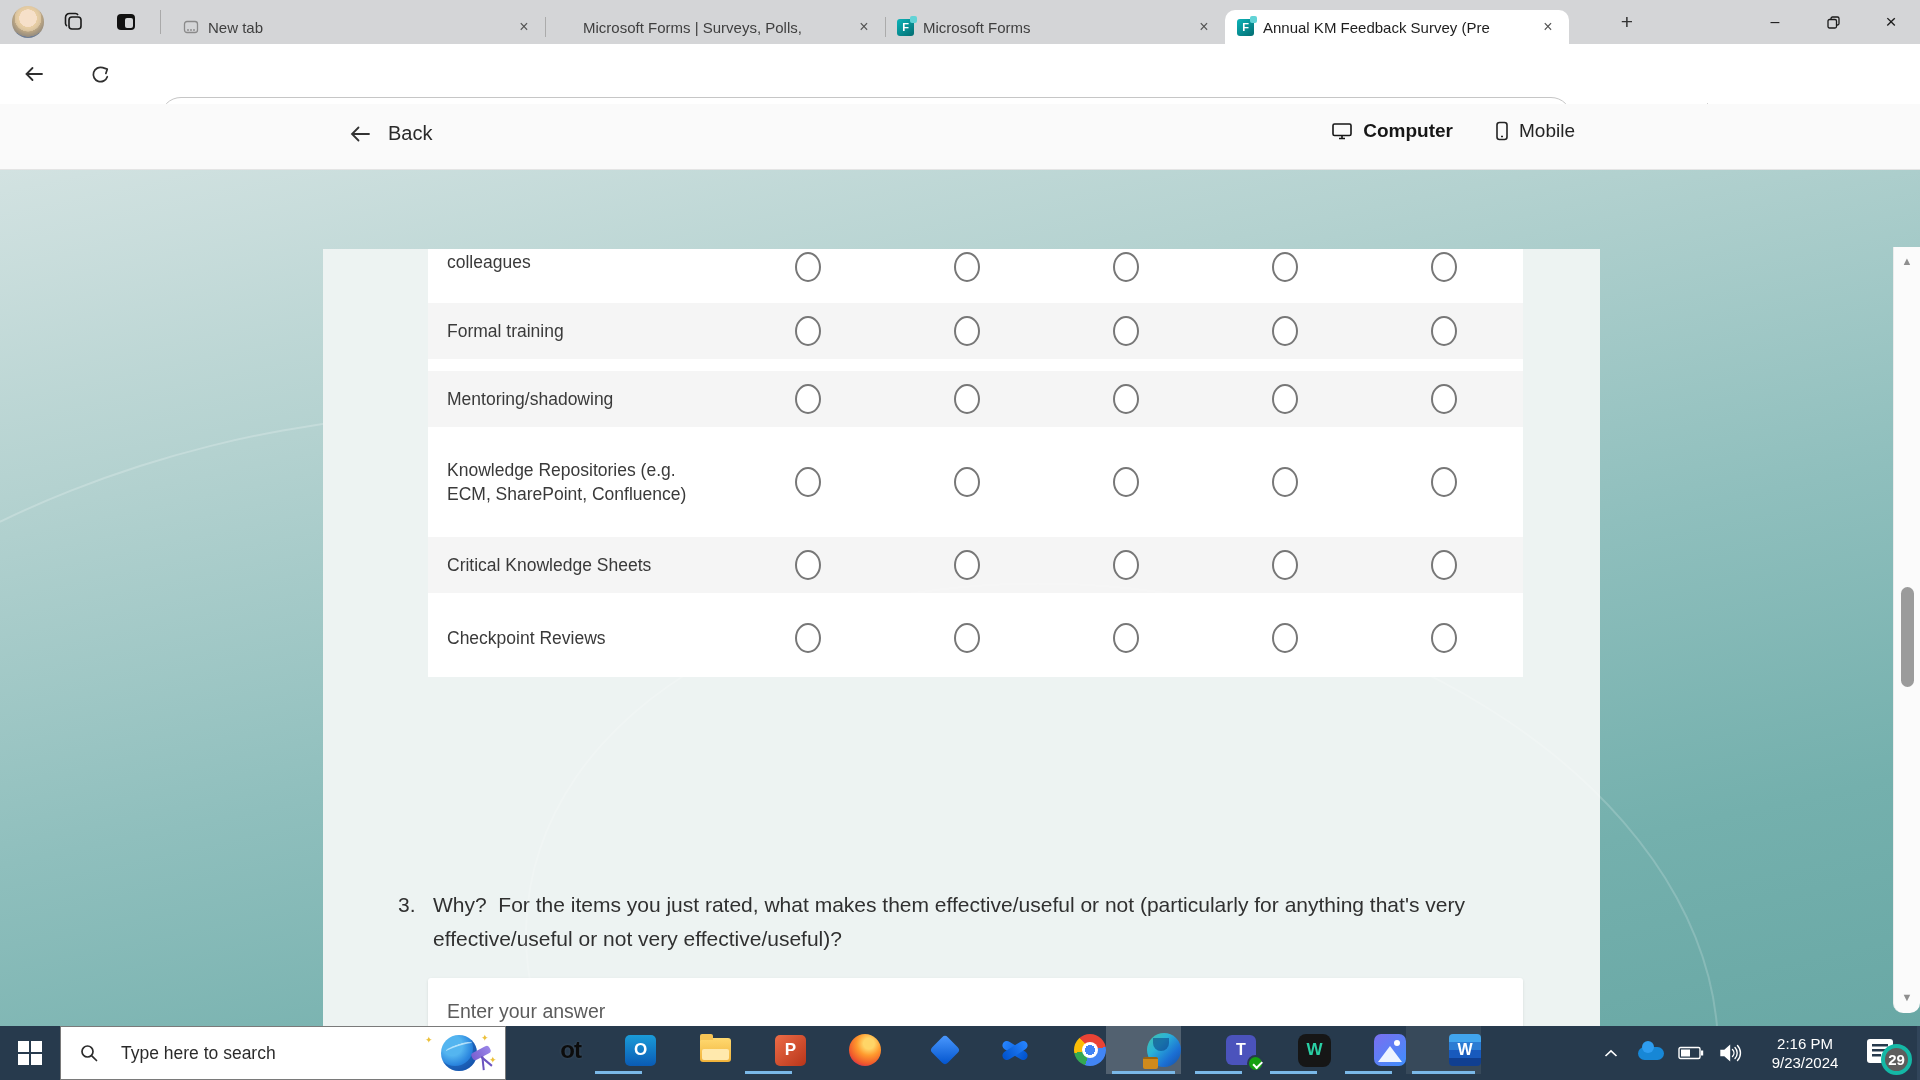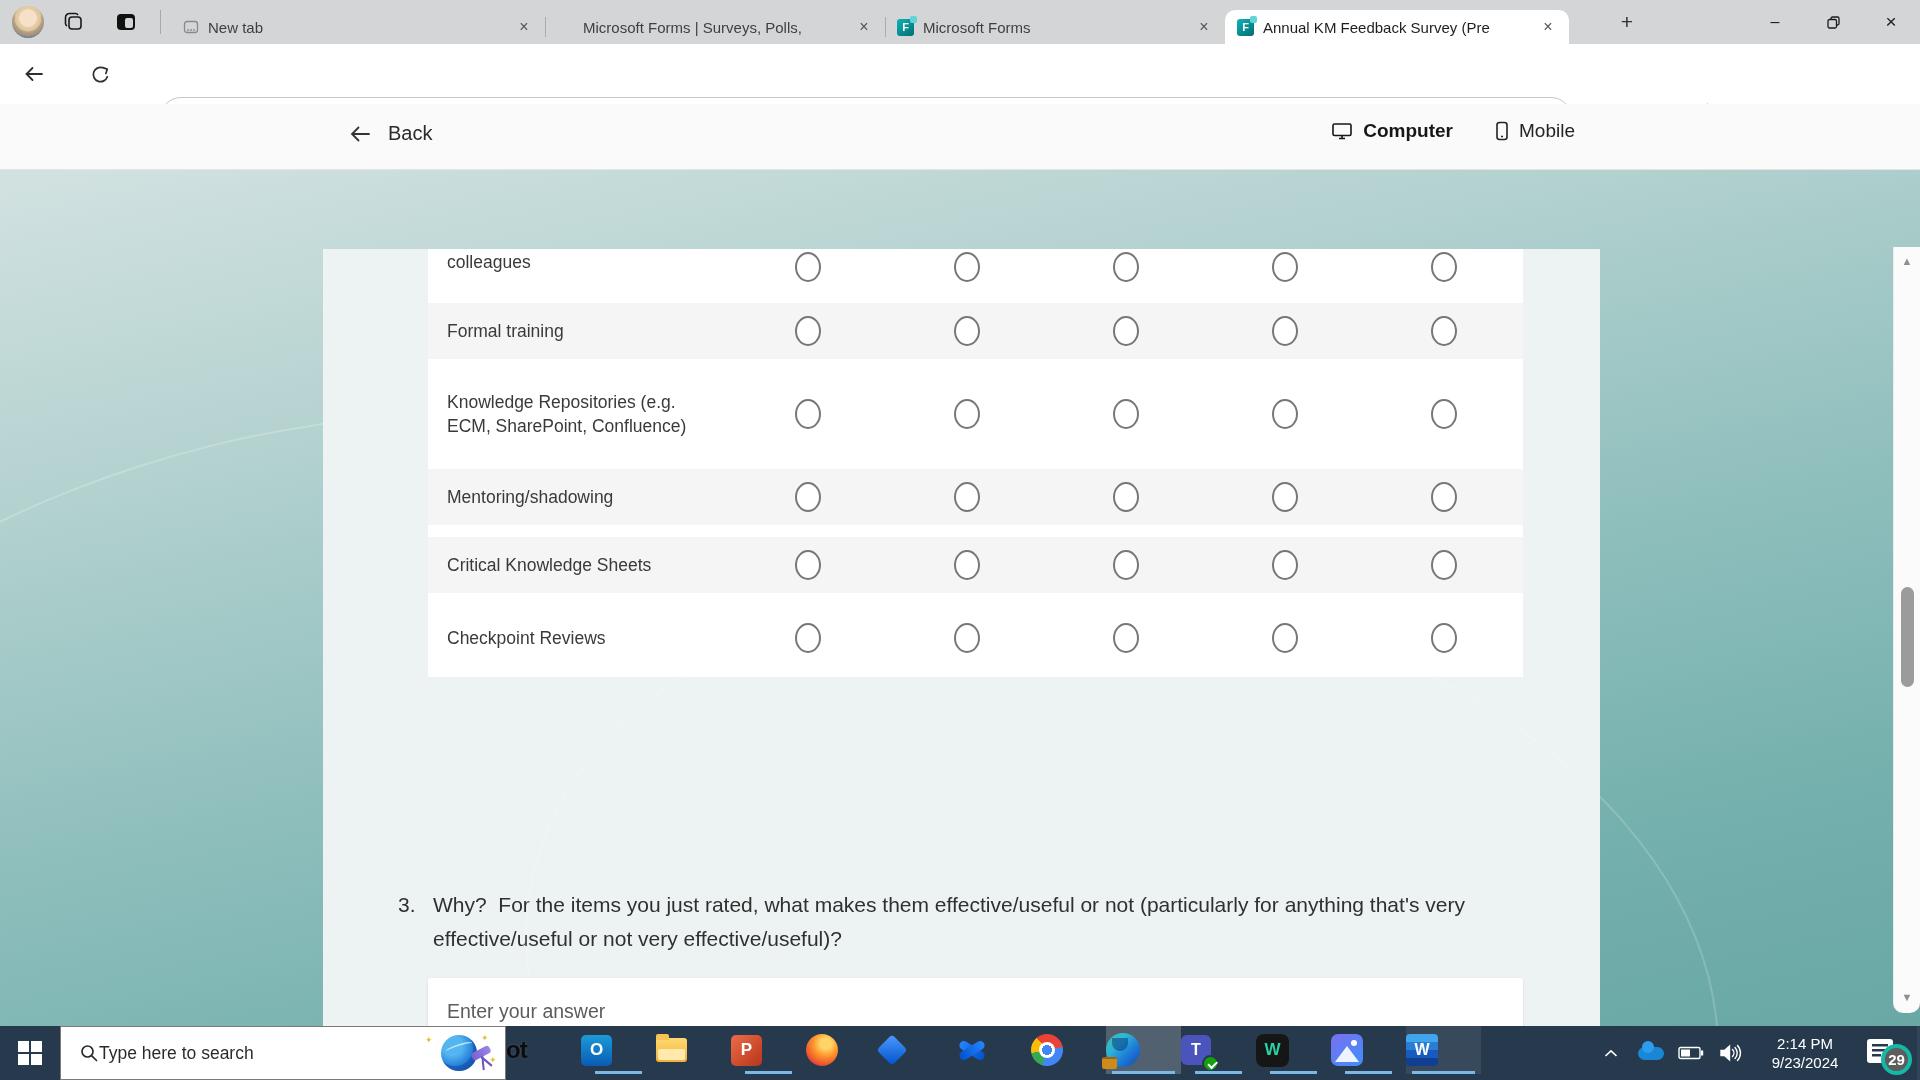--- a/index.html
+++ b/index.html
@@ -86,36 +86,36 @@
   .scroll-up,.scroll-down{position:absolute;left:0;width:100%;text-align:center;font-size:11px;color:#8f8f8f}
   .scroll-up{top:8px}.scroll-down{bottom:10px}
   .scroll-thumb{position:absolute;left:7px;top:340px;width:13px;height:100px;background:#9b9b9b;border-radius:7px}
 
   
   .taskbar{position:absolute;left:0;top:1026px;width:1920px;height:54px;background:#273a4d;border-right:3px solid #31455a}
   .startbtn{position:absolute;left:0;top:0;width:60px;height:54px;display:flex;align-items:center;justify-content:center}
   .winlogo{display:grid;grid-template-columns:11px 11px;grid-template-rows:11px 11px;gap:2px}
   .winlogo i{background:#fff}
   .searchbox{position:absolute;left:60px;top:0;width:446px;height:54px;background:#fff;border:1px solid #7a7a7a;display:flex;align-items:center}
-  .searchbox input{border:none;outline:none;font-size:17.5px;font-family:"Liberation Sans",sans-serif;color:#1e1e1e;width:250px;background:transparent}
+  .searchbox input{border:none;outline:none;font-size:17.5px;font-family:"Liberation Sans",sans-serif;color:#1e1e1e;width:250px;margin-left:22px;background:transparent}
   .searchbox input::placeholder{color:#1e1e1e;opacity:.95}
   .mag{margin-left:18px;display:flex}
   .bing-art{position:absolute;right:6px;top:6px;width:84px;height:42px}
   .planet{position:absolute;left:26px;top:2px;width:36px;height:36px;border-radius:50%;
     background:radial-gradient(circle at 32% 30%,#54b5f0 0 28%,#2a85de 55%,#1257b8 100%);
     box-shadow:inset -4px -5px 0 rgba(10,40,120,.35)}
   .planet::after{content:"";position:absolute;left:4px;top:9px;width:28px;height:5px;border-radius:50%;border-top:2px solid rgba(220,245,255,.7);transform:rotate(-18deg)}
   .scope{position:absolute;left:56px;top:16px;width:20px;height:8px;background:linear-gradient(90deg,#7a5fd0,#9a86e8);border-radius:3px;transform:rotate(-28deg)}
   .scope::before{content:"";position:absolute;left:6px;top:7px;width:2px;height:14px;background:#6b53c0;transform:rotate(22deg)}
   .scope::after{content:"";position:absolute;left:10px;top:7px;width:2px;height:14px;background:#6b53c0;transform:rotate(-22deg)}
   .spark{position:absolute;color:#ecc03a;font-size:9px}
   .spark.s1{left:10px;top:2px}.spark.s2{left:66px;top:0}.spark.s3{left:74px;top:22px}
 
   .apps{position:absolute;left:506px;top:0;display:flex}
-  .slot{position:relative;width:75px;height:48px;display:flex;align-items:center;justify-content:flex-start}
+  .slot{position:relative;width:75px;height:48px;display:flex;align-items:center;justify-content:flex-end}
   .slot.running::after{content:"";position:absolute;bottom:0;left:14px;width:47px;height:3px;background:#7ab8e8}
   .slot.active{background:rgba(255,255,255,.20)}
   .slot.winopen{background:rgba(255,255,255,.08)}
   .slot.active::after,.slot.winopen::after{left:6px;width:63px}
   .ai{display:flex;align-items:center;justify-content:center;font-weight:bold;color:#fff}
   .ai-ot-logo{font-size:24px;font-weight:800;color:#0c0c0c;letter-spacing:-1px;text-shadow:0 0 3px rgba(255,255,255,.12)}
   .ai-outlook{width:31px;height:31px;border-radius:5px;background:linear-gradient(180deg,#1a9bd7,#0a5bb5);font-size:17px}
   .ai-file-explorer{position:relative;width:31px;height:24px;background:linear-gradient(#ffd970,#f0b23a);border-radius:3px}
   .ai-file-explorer::before{content:"";position:absolute;left:0;top:-4px;width:13px;height:6px;background:#f6c455;border-radius:2px 2px 0 0}
   .ai-file-explorer::after{content:"";position:absolute;left:2px;bottom:2px;width:27px;height:11px;background:#ffe9ad;border-radius:2px}
@@ -351,42 +351,42 @@
                 <div class="radio"></div>
               </div>
               <div class="cell">
                 <div class="radio"></div>
               </div>
               <div class="cell">
                 <div class="radio"></div>
               </div>
             </div>
   </div>
+          <div class="mrow shaded">
+    <div class="row-label">Mentoring/shadowing</div>
+    <div class="radios">
+              <div class="cell">
+                <div class="radio"></div>
+              </div>
+              <div class="cell">
+                <div class="radio"></div>
+              </div>
+              <div class="cell">
+                <div class="radio"></div>
+              </div>
+              <div class="cell">
+                <div class="radio"></div>
+              </div>
+              <div class="cell">
+                <div class="radio"></div>
+              </div>
+            </div>
+  </div>
           <div class="mrow tall">
     <div class="row-label">Knowledge Repositories (e.g. ECM, SharePoint, Confluence)</div>
-    <div class="radios">
-              <div class="cell">
-                <div class="radio"></div>
-              </div>
-              <div class="cell">
-                <div class="radio"></div>
-              </div>
-              <div class="cell">
-                <div class="radio"></div>
-              </div>
-              <div class="cell">
-                <div class="radio"></div>
-              </div>
-              <div class="cell">
-                <div class="radio"></div>
-              </div>
-            </div>
-  </div>
-          <div class="mrow shaded">
-    <div class="row-label">Mentoring/shadowing</div>
     <div class="radios">
               <div class="cell">
                 <div class="radio"></div>
               </div>
               <div class="cell">
                 <div class="radio"></div>
               </div>
               <div class="cell">
                 <div class="radio"></div>
               </div>
@@ -551,21 +551,21 @@
           <rect x="3" y="3.5" width="9" height="7" fill="#fff" stroke="none"></rect>
         </svg>
       </span>
       <span class="tray-ico">
         <svg width="24" height="18" viewBox="0 0 24 18" fill="none" stroke="#fff" stroke-width="1.4">
           <path d="M2 6.5 H5.5 L10.5 2 V16 L5.5 11.5 H2 Z" fill="#fff"></path>
           <path d="M13.5 5.5 A5 5 0 0 1 13.5 12.5 M16 3.5 A8 8 0 0 1 16 14.5 M18.5 1.5 A11 11 0 0 1 18.5 16.5" stroke-linecap="round"></path>
         </svg>
       </span>
       <span class="clock">
-        <div>2:14 PM</div>
+        <div>2:16 PM</div>
         <div>9/23/2024</div>
       </span>
       <span class="notif">
         <span class="notif-page"></span>
         <span class="notif-badge">29</span>
       </span>
     </div>
   </div>
 
 </div>

